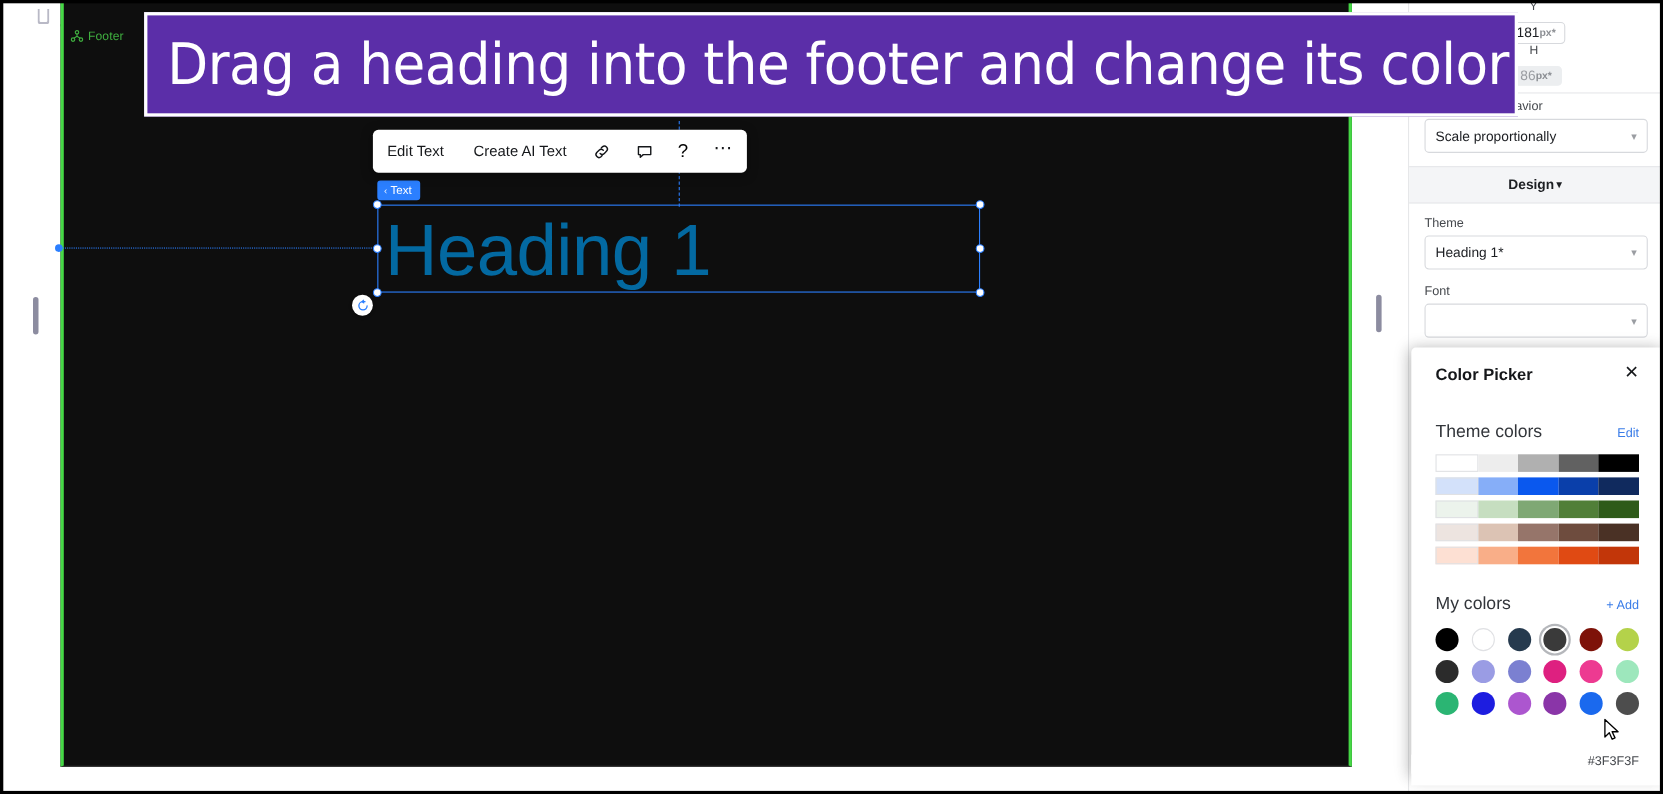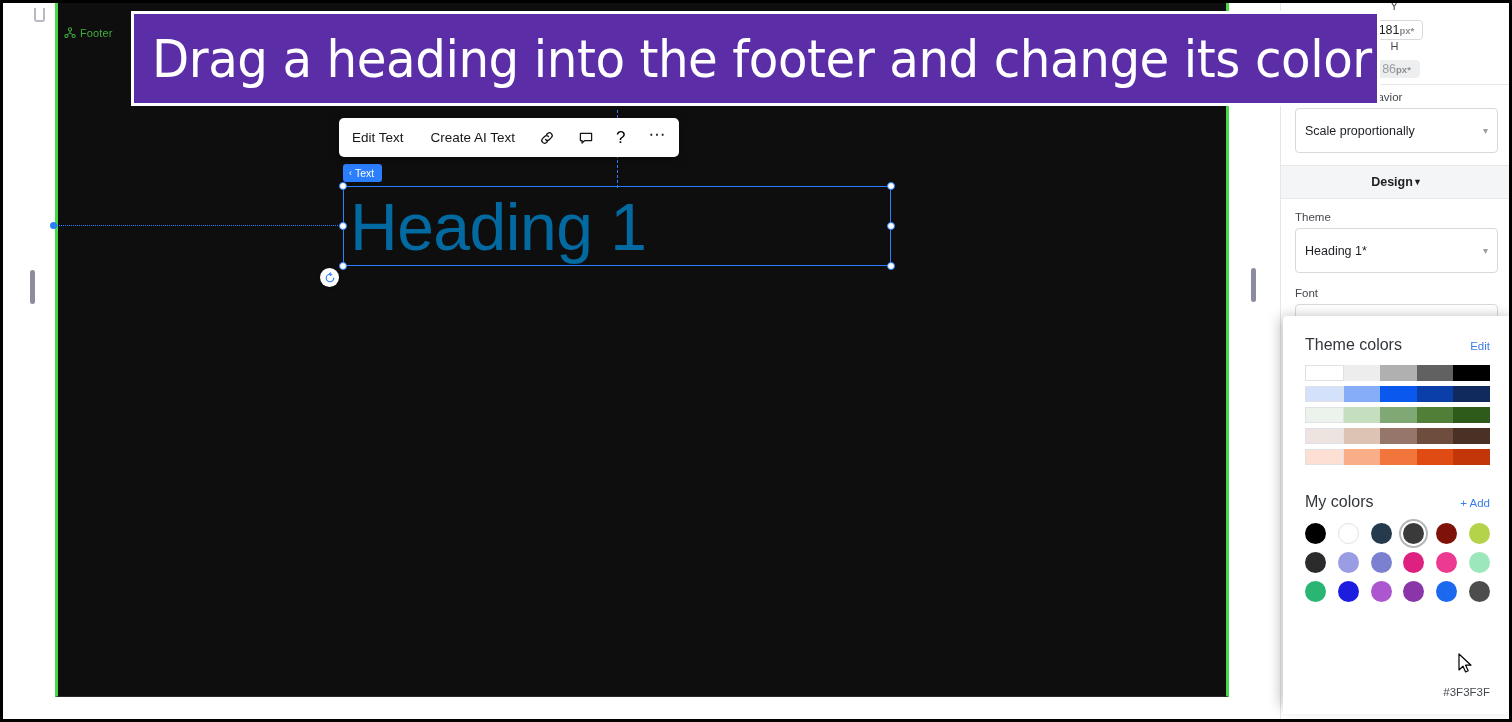--- a/index.html
+++ b/index.html
@@ -196,21 +196,21 @@
   }
   .num-field.disabled { background: #eceef0; border-color: #eceef0; color: #9a9da2; }
   .num-field .unit { font-size: 9.5px; color: #8b8e93; font-weight: bold; }
   .insp-divider { height: 1px; background: #e6e7e9; margin: 6px 0; }
   .insp-label {
     padding: 0 14px 5px;
     font-size: 11.5px; color: #45484d;
   }
   .select-field {
     margin: 0 14px;
-    height: 45px;
+    height: 31px;
     border: 1px solid #d7d9dd;
     border-radius: 4px;
     display: flex; align-items: center; justify-content: space-between;
     padding: 0 9px;
     font-size: 12.5px;
     background: #ffffff;
     cursor: pointer;
   }
   .select-field .car { color: #9a9da2; font-size: 10px; }
   .section-head {
@@ -420,20 +420,24 @@
     </div>
 
     <div class="insp-label" style="padding-top:14px;">Font</div>
     <div class="select-field" style="height:31px;">
       <span></span>
       <span class="car">▾</span>
     </div>
   </div>
 
   <div class="color-picker">
+    <div class="cp-head">
+      <span class="cp-title">Color Picker</span>
+      <span class="cp-close">✕</span>
+    </div>
 
     <div class="cp-subhead">
       <span class="st">Theme colors</span>
       <span class="act">Edit</span>
     </div>
 
     <div class="theme-grid" id="theme-grid">
         <div class="theme-row">
           <div class="sw" style="background: rgb(255, 255, 255);"></div>
           <div class="sw" style="background: rgb(237, 237, 237);"></div>

